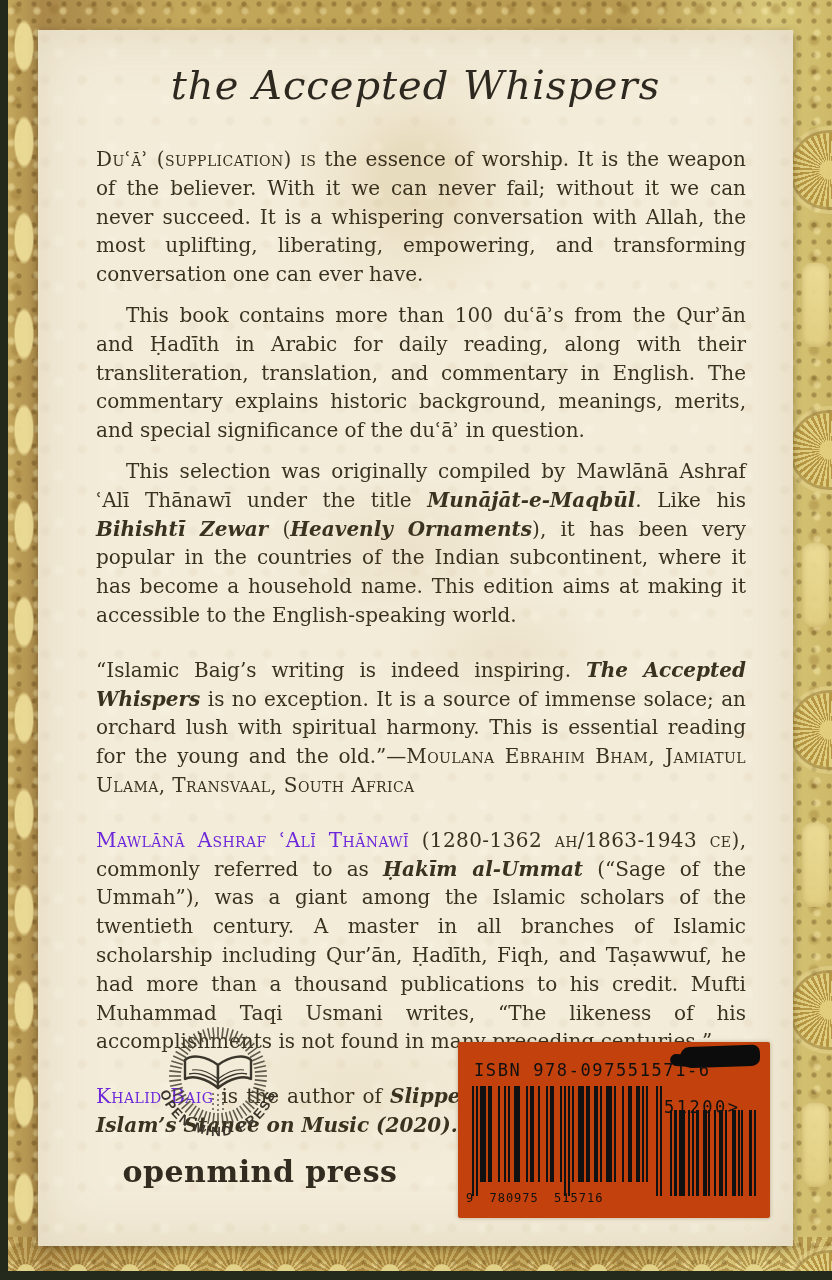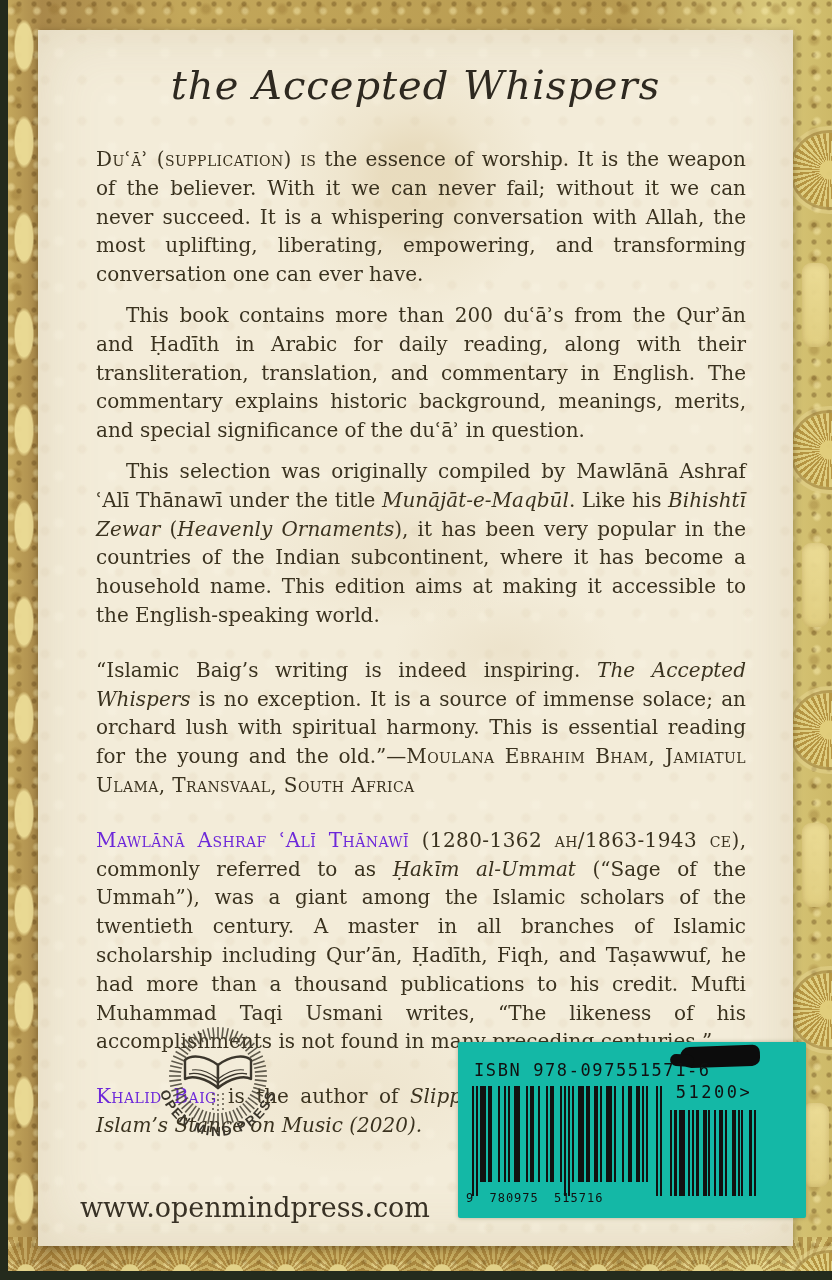--- a/index.html
+++ b/index.html
@@ -75,49 +75,49 @@
     text-align:center;font-style:italic;font-weight:500;
     font-size:40px;letter-spacing:1px;color:#2e2920;z-index:2;
   }
   .text-block{
     position:absolute;top:103px;left:46px;width:674px;z-index:2;
     font-size:20px;line-height:28.8px;text-align:justify;color:#3a321f;
   }
   .text-block p{margin:12px;}
   .text-block p.indent{text-indent:30px;}
   .text-block p.gap{margin-top:26px;}
-  .it{font-style:italic;}
+  .it{font-style:italic;font-weight:bold;}
   .sc{font-variant:small-caps;letter-spacing:.4px;}
   .green{color:#6d28d9;}
   
   .logo-svg{position:absolute;left:105px;top:980px;z-index:2;}
   .pub-name{
     position:absolute;left:32px;top:1124px;width:380px;z-index:2;
     text-align:center;font-weight:bold;font-size:30px;color:#322c20;letter-spacing:.5px;
   }
   .pub-site{
     position:absolute;left:12px;top:1162px;width:410px;z-index:2;
     text-align:center;font-size:27px;color:#383125;
   }
   
   .barcode-box{
     position:absolute;left:420px;top:1012px;width:312px;height:176px;z-index:2;
-    background:#14b8a6;border-radius:2px;box-shadow:0 0 4px rgba(90,70,30,.35);
-    font-family:"DejaVu Sans Mono", monospace;color:#101010;padding-left:36px;
+    background:#c2410c;border-radius:2px;box-shadow:0 0 4px rgba(90,70,30,.35);
+    font-family:"DejaVu Sans Mono", monospace;color:#101010;
   }
   .scribble{
     position:absolute;left:222px;top:4px;width:80px;height:21px;
     background:#0c0c0c;border-radius:12px 9px 10px 14px;transform:rotate(-2deg);
   }
   .scribble::after{
     content:"";position:absolute;left:-10px;top:7px;width:24px;height:12px;
     background:#0c0c0c;border-radius:8px;transform:rotate(6deg);
   }
   .isbn-label{position:absolute;left:16px;top:18px;font-size:17px;letter-spacing:1.6px;white-space:nowrap;}
-  .price-code{position:absolute;left:206px;top:40px;width:100px;text-align:center;font-size:17px;letter-spacing:2.5px;}
+  .price-code{position:absolute;left:206px;top:55px;width:100px;font-size:17px;letter-spacing:2.5px;}
   .bars-main{position:absolute;left:14px;top:44px;}
   .bars-supp{position:absolute;left:212px;top:68px;}
   .bc-digits{position:absolute;left:8px;top:149px;font-size:12px;letter-spacing:1px;word-spacing:7px;white-space:nowrap;}
 </style>
 </head>
 <body>
 
 <div class="cover">
 
   <div class="frame">
@@ -135,21 +135,21 @@
     <div class="edge-dark-left"></div>
     <div class="edge-dark-bottom"></div>
   </div>
 
   <div class="panel">
 
     <h1 class="title">the Accepted Whispers</h1>
 
     <div class="text-block" id="paragraphs">
         <p><span class="sc">Duʿāʾ (supplication) is</span><span> the essence of worship. It is the weapon of the believer. With it we can never fail; without it we can never succeed. It is a whispering conversation with Allah, the most uplifting, liberating, empowering, and transforming conversation one can ever have.</span></p>
-        <p class="indent"><span>This book contains more than 200 duʿāʾs from the Qurʾān and Ḥadīth in Arabic for daily reading, along with their transliteration, translation, and commentary in English. The commentary explains historic background, meanings, merits, and special significance of the duʿāʾ in question.</span></p>
+        <p class="indent"><span>This book contains more than 100 duʿāʾs from the Qurʾān and Ḥadīth in Arabic for daily reading, along with their transliteration, translation, and commentary in English. The commentary explains historic background, meanings, merits, and special significance of the duʿāʾ in question.</span></p>
         <p class="indent"><span>This selection was originally compiled by Mawlānā Ashraf ʿAlī Thānawī under the title </span><span class="it">Munājāt-e-Maqbūl</span><span>. Like his </span><span class="it">Bihishtī Zewar</span><span> (</span><span class="it">Heavenly Ornaments</span><span>), it has been very popular in the countries of the Indian subcontinent, where it has become a household name. This edition aims at making it accessible to the English-speaking world.</span></p>
         <p class="gap"><span>“Islamic Baig’s writing is indeed inspiring. </span><span class="it">The Accepted Whispers</span><span> is no exception. It is a source of immense solace; an orchard lush with spiritual harmony. This is essential reading for the young and the old.”—</span><span class="sc">Moulana Ebrahim Bham, Jamiatul Ulama, Transvaal, South Africa</span></p>
         <p class="gap"><span class="sc green">Mawlānā Ashraf ʿAlī Thānawī</span><span class="sc"> (1280-1362 ah/1863-1943 ce)</span><span>, commonly referred to as </span><span class="it">Ḥakīm al-Ummat</span><span> (“Sage of the Ummah”), was a giant among the Islamic scholars of the twentieth century. A master in all branches of Islamic scholarship including Qur’ān, Ḥadīth, Fiqh, and Taṣawwuf, he had more than a thousand publications to his credit. Mufti Muhammad Taqi Usmani writes, “The likeness of his accomplishments is not found in many preceding centuries.”</span></p>
         <p class="gap"><span class="sc green">Khalid Baig</span><span> is the author of </span><span class="it">Slippery Stone: An Inquiry into Islam’s Stance on Music</span><span class="it"> (2020).</span></p>
       </div>
 
     <svg class="logo-svg" width="150" height="150" viewBox="0 0 150 150">
       <g id="logo-ticks" stroke="#454033" stroke-width="1.6" opacity=".85">
           <line x1="112.0" y1="66.0" x2="124.0" y2="66.0"></line>
           <line x1="111.8" y1="69.9" x2="123.7" y2="71.1"></line>
@@ -224,21 +224,21 @@
         <line x1="70" y1="83" x2="70" y2="100"></line>
         <line x1="75" y1="84" x2="75" y2="103"></line>
         <line x1="80" y1="83" x2="80" y2="100"></line>
       </g>
       <path id="logo-arc" d="M 18.6 86.5 A 60 60 0 0 0 131.4 86.5" fill="none"></path>
       <text font-family="Liberation Sans, sans-serif" font-size="13.5" font-weight="bold" letter-spacing="2" fill="#3b362c" text-anchor="middle">
         <textPath href="#logo-arc" startOffset="50%">OPEN MIND PRESS</textPath>
       </text>
     </svg>
 
-    <div class="pub-site">www.openmindpress.com</div>
+    <div class="pub-name">openmind press</div>
 
     <div class="barcode-box">
       <div class="scribble"></div>
       <div class="isbn-label">ISBN 978-097551571-6</div>
       <div class="price-code">51200&gt;</div>
       <svg class="bars-main" id="bars-main" width="190" height="110" shape-rendering="crispEdges">
           <rect x="0.00" y="0" width="2.00" height="110" fill="#111"></rect>
           <rect x="4.00" y="0" width="2.00" height="110" fill="#111"></rect>
           <rect x="8.00" y="0" width="2.00" height="96" fill="#111"></rect>
           <rect x="10.00" y="0" width="2.00" height="96" fill="#111"></rect>

